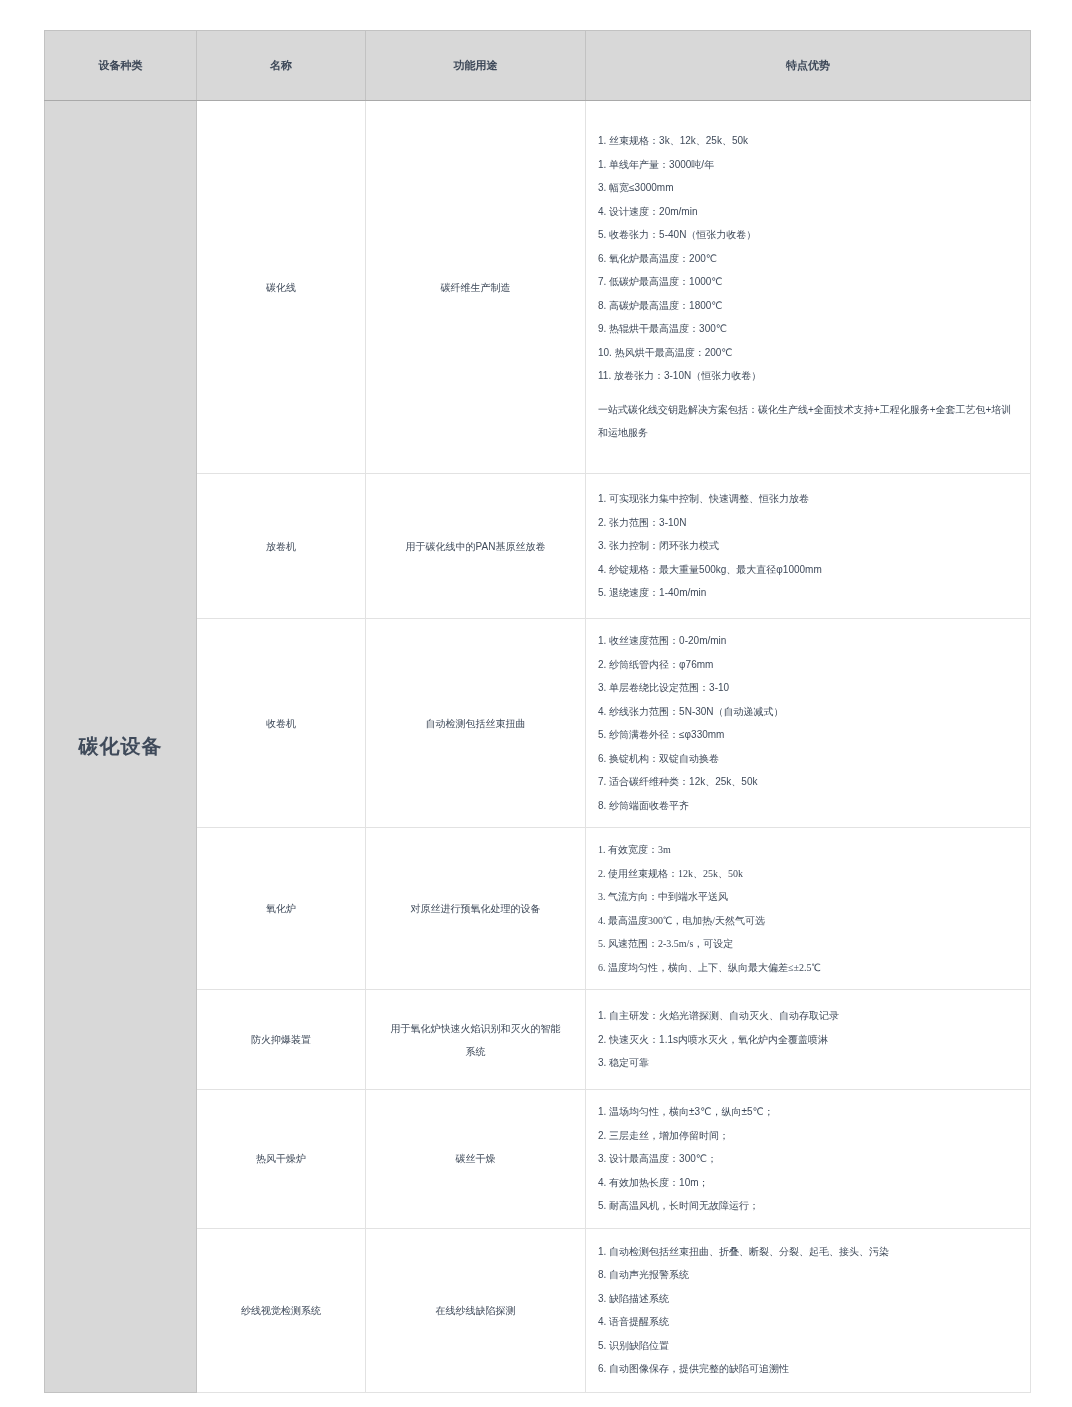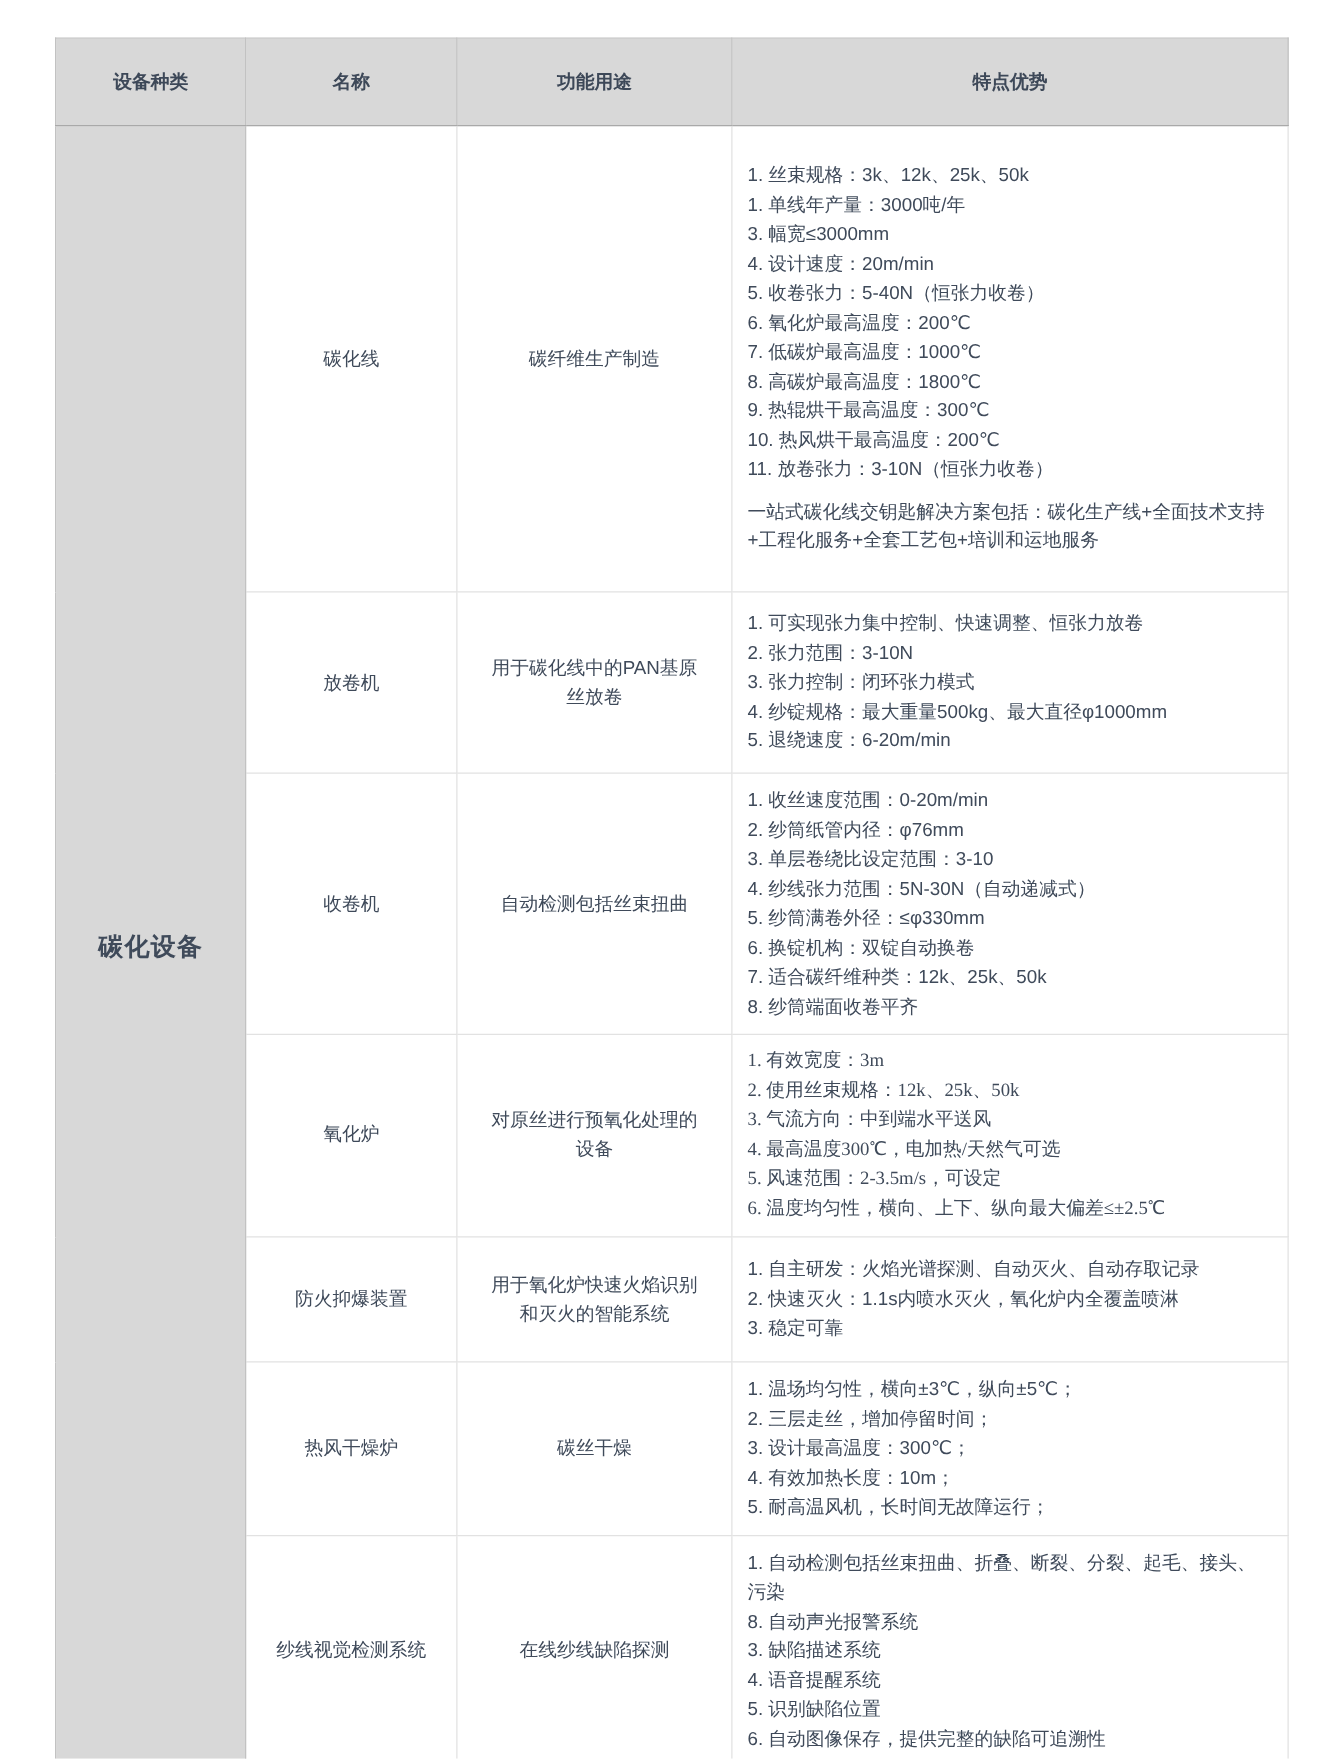--- a/index.html
+++ b/index.html
@@ -19,32 +19,32 @@
     left: 44px;
     top: 30px;
     width: 986px;
     border-collapse: collapse;
     table-layout: fixed;
     color: #3d4858;
   }
   th {
     background: #d8d8d8;
     height: 70px;
-    font-size: 15px;
+    font-size: 11px;
     font-weight: 700;
     text-align: center;
     vertical-align: middle;
     border: 1px solid #c2c2c2;
     border-bottom: 1px solid #a9a9a9;
     color: #3d4858;
   }
   td {
     border: 1px solid #e2e2e2;
     vertical-align: middle;
-    font-size: 15px;
+    font-size: 10px;
     color: #3f4a5a;
     background: #ffffff;
   }
   td.category-cell {
     background: #d8d8d8;
     font-size: 20px;
     font-weight: 700;
     text-align: center;
     letter-spacing: 1px;
     border: 1px solid #c2c2c2;
@@ -112,21 +112,21 @@
       </tr>
       <tr class="row-2">
         <td class="name-cell">放卷机</td>
         <td class="func-cell">用于碳化线中的PAN基原丝放卷</td>
         <td class="features-cell">
           <div>
               <div class="feat-line">1. 可实现张力集中控制、快速调整、恒张力放卷</div>
               <div class="feat-line">2. 张力范围：3-10N</div>
               <div class="feat-line">3. 张力控制：闭环张力模式</div>
               <div class="feat-line">4. 纱锭规格：最大重量500kg、最大直径φ1000mm</div>
-              <div class="feat-line">5. 退绕速度：6-20m/min</div>
+              <div class="feat-line">5. 退绕速度：1-40m/min</div>
             </div>
         </td>
       </tr>
       <tr class="row-3">
         <td class="name-cell">收卷机</td>
         <td class="func-cell">自动检测包括丝束扭曲</td>
         <td class="features-cell">
           <div>
               <div class="feat-line">1. 收丝速度范围：0-20m/min</div>
               <div class="feat-line">2. 纱筒纸管内径：φ76mm</div>

